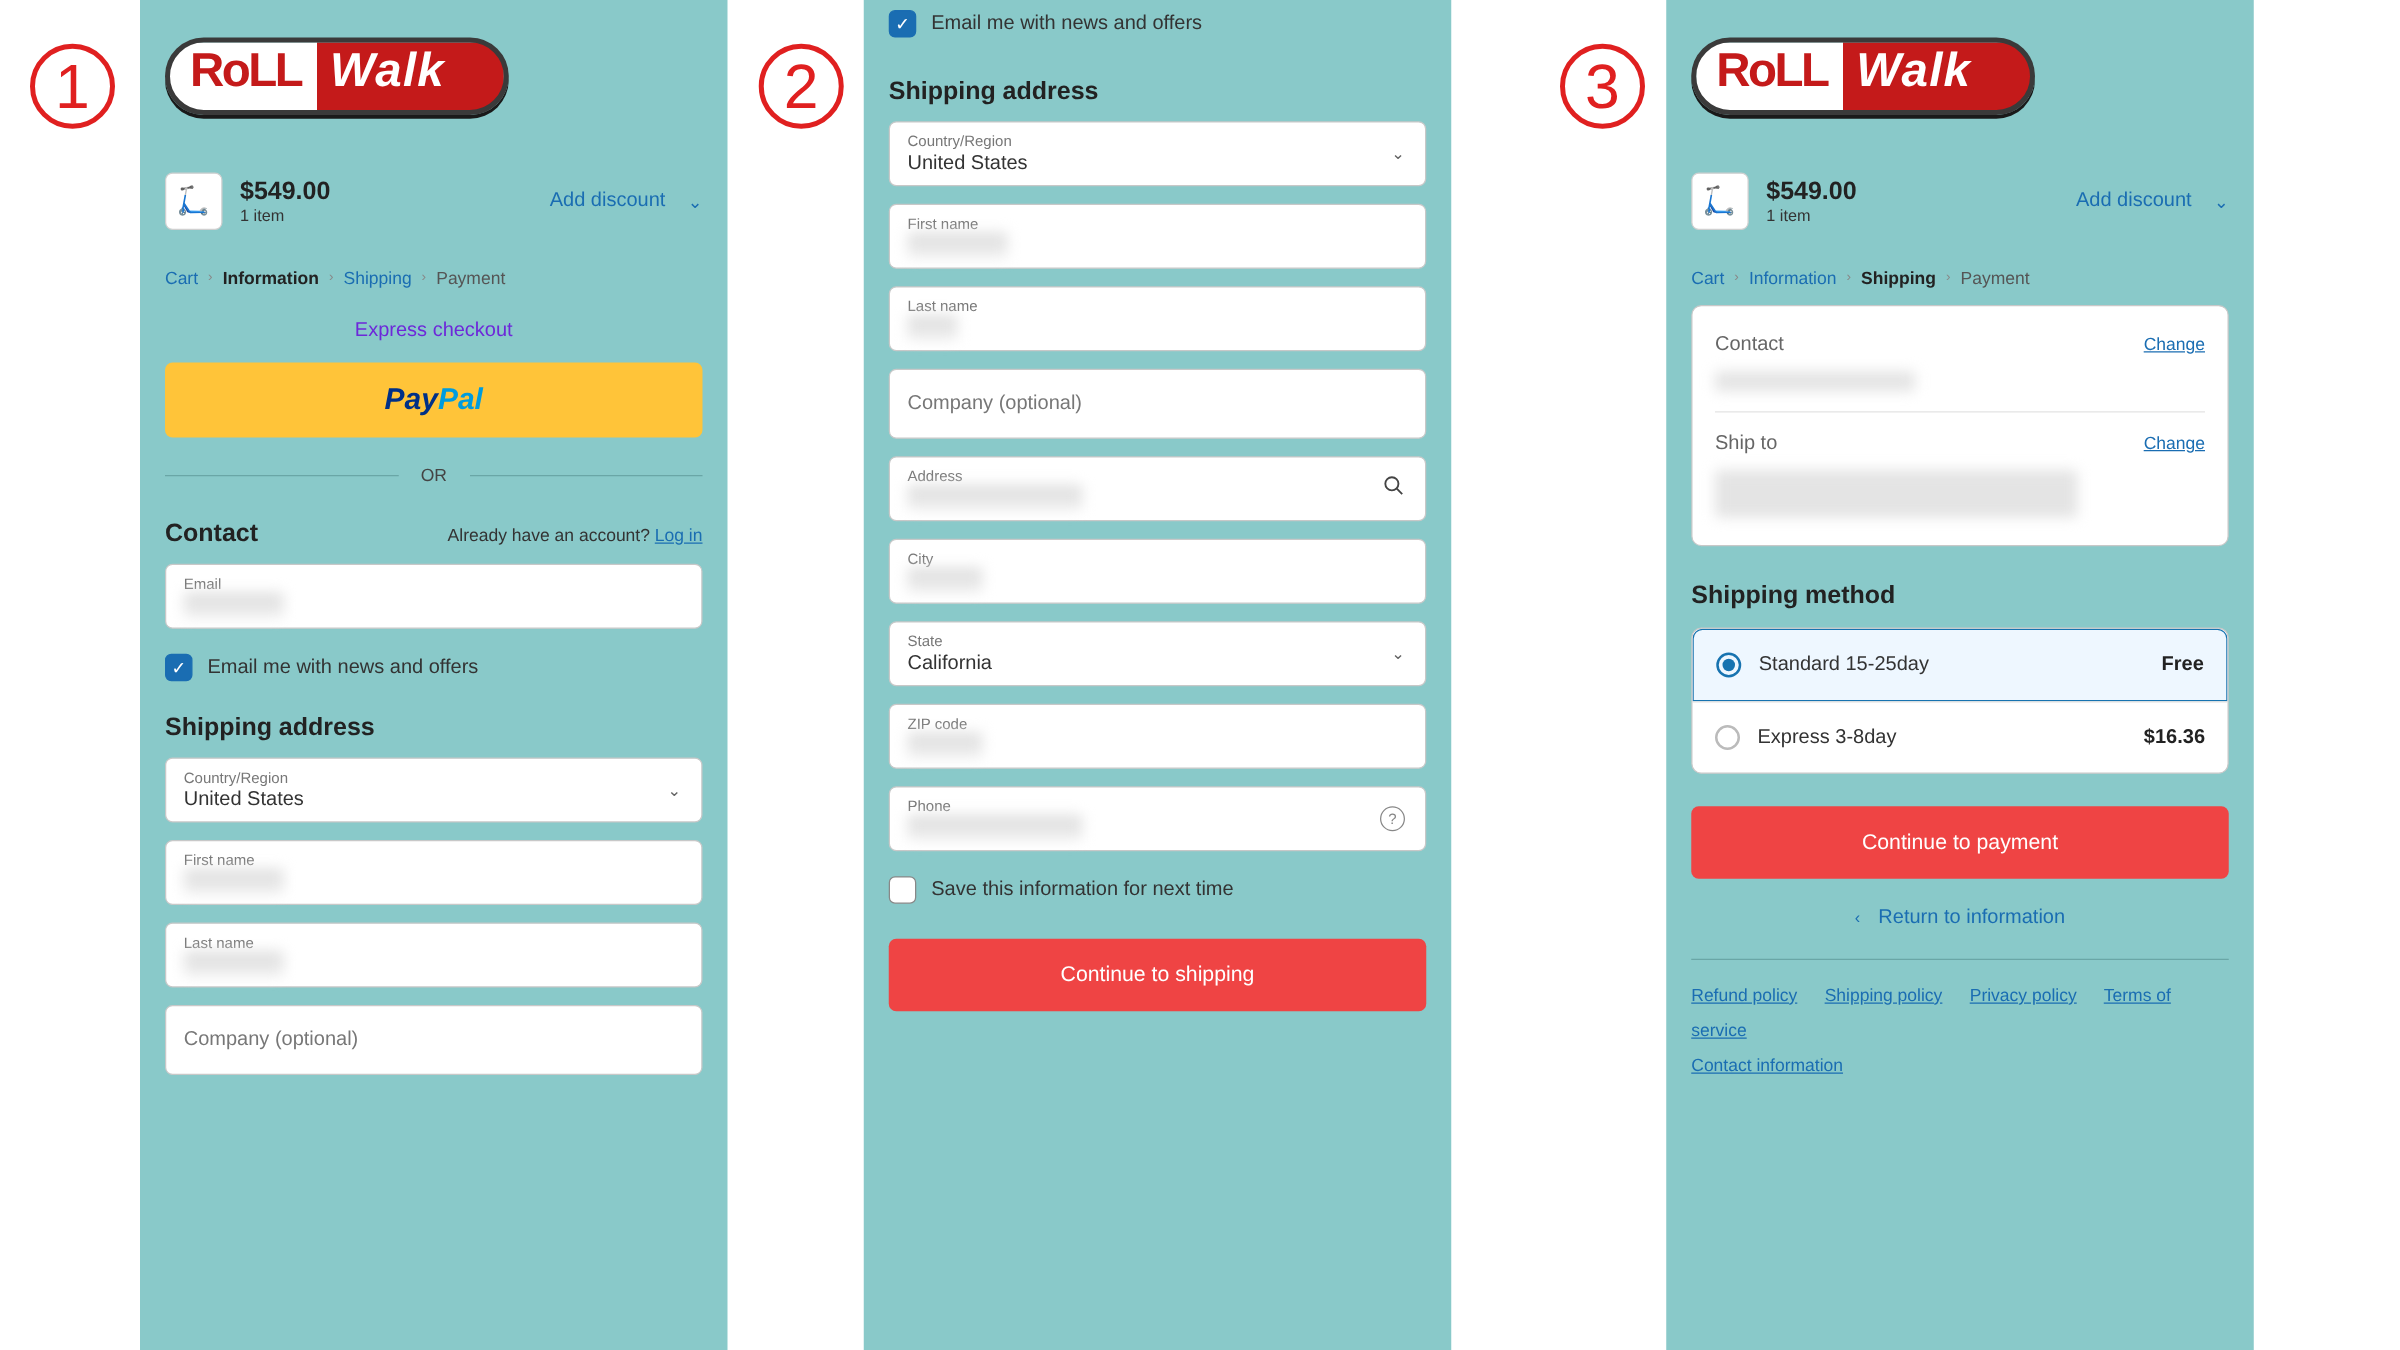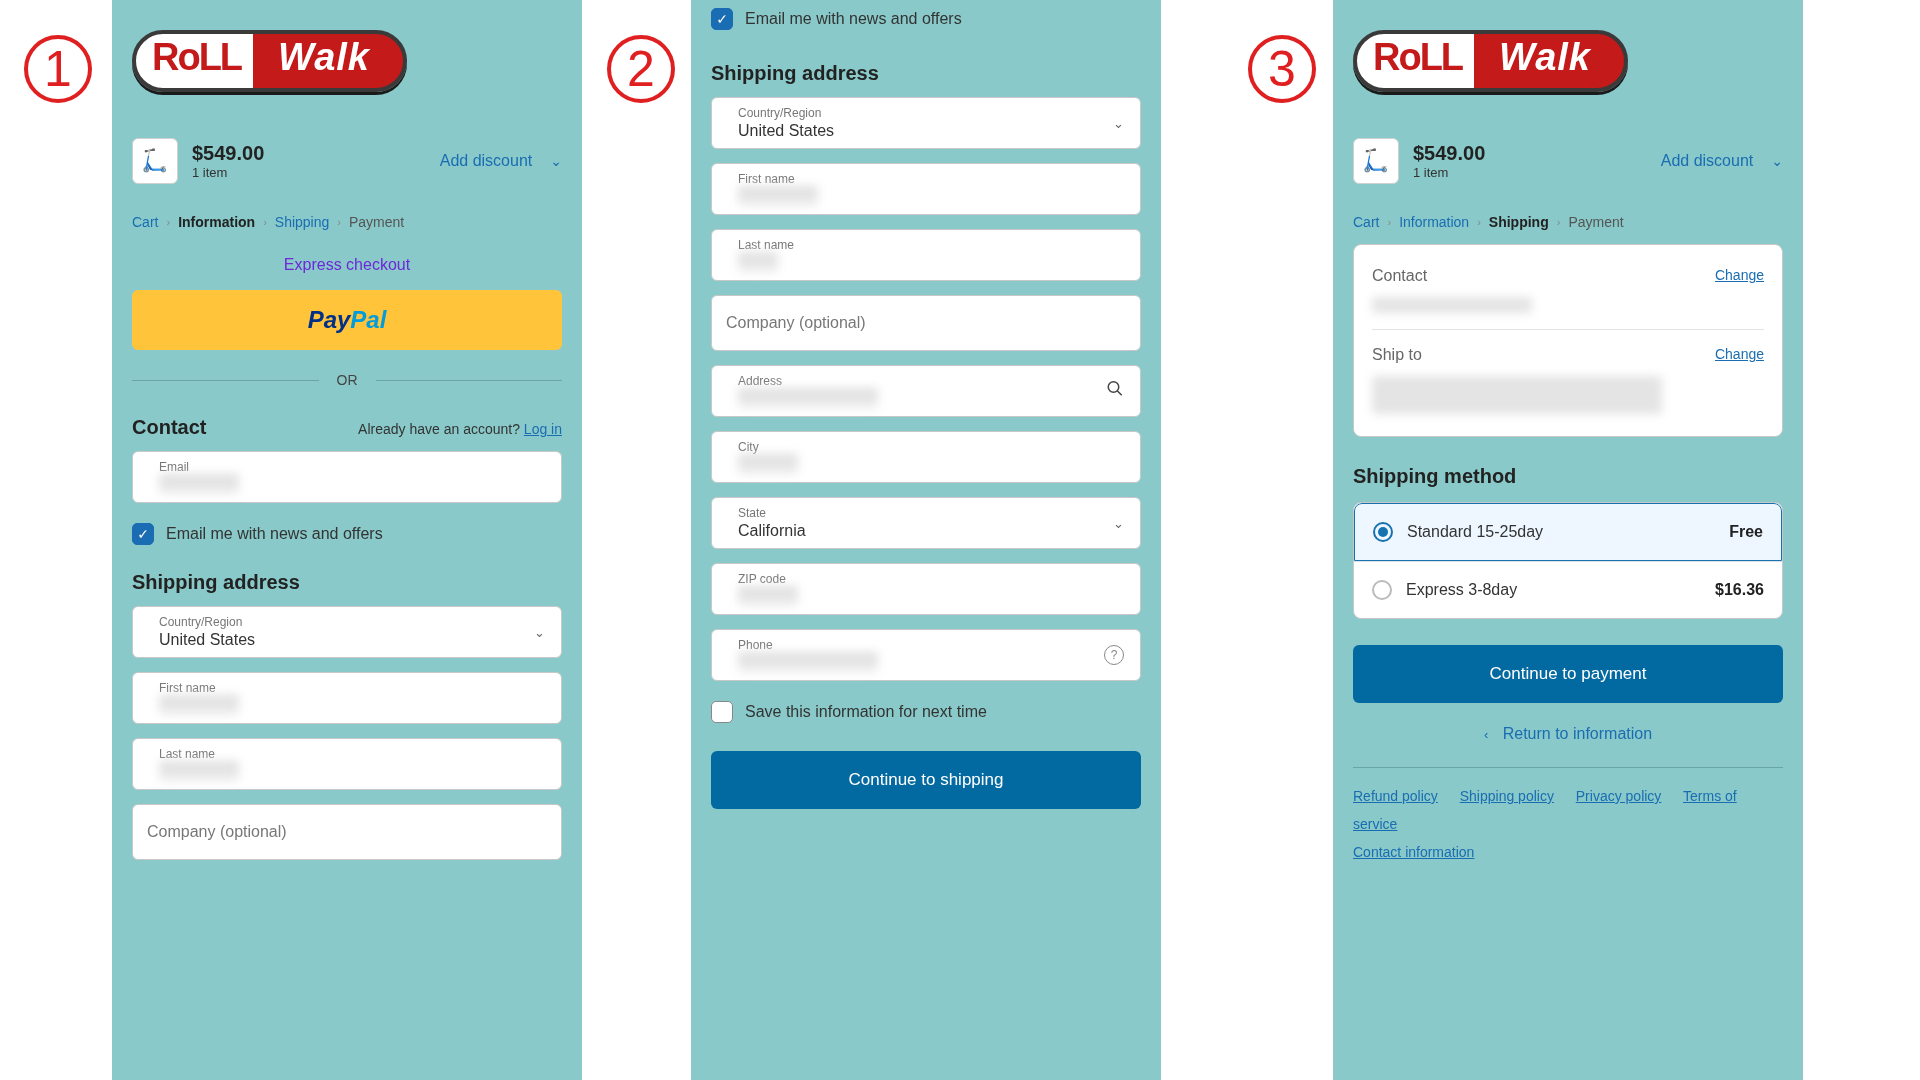--- a/index.html
+++ b/index.html
@@ -48,21 +48,21 @@
     background: linear-gradient(90deg,#fff 0%,#fff 44%,#c41a1a 44%,#c41a1a 100%);
     border: 4px solid #3a3a3a;
     box-shadow: 0 3px 0 #1a1a1a;
   }
   .logo-text-r {
     position:absolute; left:20px; top:18px;
     font-family: Arial, sans-serif; font-weight: 900; font-size:38px;
     color:#c41a1a; letter-spacing:-2px;
   }
   .logo-text-w {
-    position:absolute; left:146px; top:18px;
+    position:absolute; left:132px; top:18px;
     font-family: Arial, sans-serif; font-weight: 700; font-size:38px; font-style:italic;
     color:#fff; letter-spacing:1px;
   }
   .logo-gear {
     position:absolute; left:104px; top:-6px;
     width:90px; height:90px; border-radius:50%;
     background: radial-gradient(circle,#222 40%,#333 42%,#222 60%);
     z-index:-1;
   }
   .summary {
@@ -97,36 +97,36 @@
   .paypal-pal { color:#009cde; }
   .or-row { display:flex; align-items:center; margin:22px 20px 10px; }
   .or-row .line { flex:1; height:1px; background:#6aa6a6; }
   .or-row .or { padding:0 18px; color:#444; font-size:14px; }
   .section-head { display:flex; justify-content:space-between; align-items:baseline; padding: 18px 20px 12px; }
   .section-title { font-size:20px; font-weight:700; color:#222; }
   .login-text { font-size:14px; color:#333; }
   .login-text a { color:#1a6db2; text-decoration:underline; cursor:pointer; }
   .field {
     margin: 0 20px 14px; background:#fff; border:1px solid #c8c8c8; border-radius:6px;
-    padding:8px 26px; position:relative;
+    padding:8px 14px; position:relative;
   }
   .field.tall { padding:18px 14px; }
   .field .float-label { font-size:12px; color:#777; }
   .field .val { font-size:16px; color:#333; padding-top:2px; min-height:20px; }
   .field .val.blur { filter: blur(5px); color:#999; background:linear-gradient(#ddd,#eee); width:80px; height:16px; border-radius:3px; }
   .field .placeholder { font-size:16px; color:#777; }
   .field .chev-down { position:absolute; right:16px; top:50%; transform:translateY(-50%); font-size:13px; color:#666; }
   .field .search-ic { position:absolute; right:16px; top:50%; transform:translateY(-50%); font-size:17px; color:#444; }
   .field .help-ic { position:absolute; right:16px; top:50%; transform:translateY(-50%); width:20px; height:20px; border:1.5px solid #888; border-radius:50%; display:flex;align-items:center;justify-content:center;font-size:12px;color:#888; }
   .check-row { display:flex; align-items:center; gap:12px; padding: 6px 20px 18px; }
   .checkbox { width:22px; height:22px; border-radius:5px; border:1.5px solid #888; background:#fff; display:flex; align-items:center; justify-content:center; font-size:14px; color:#fff; }
   .checkbox.checked { background:#1a6db2; border-color:#1a6db2; }
   .check-label { font-size:16px; color:#333; }
   .big-btn {
-    margin: 10px 20px 0; height:58px; background:#0369a1; color:#fff;
+    margin: 10px 20px 0; height:58px; background:#ef4444; color:#fff;
     display:flex; align-items:center; justify-content:center; font-size:17px;
     border-radius:6px; cursor:pointer;
   }
   
   .review-card {
     margin: 0 20px; background:#fff; border:1px solid #c8c8c8; border-radius:8px;
     padding: 16px 18px;
   }
   .review-row { display:flex; justify-content:space-between; padding:6px 0; }
   .review-row .lbl { font-size:16px; color:#666; }

